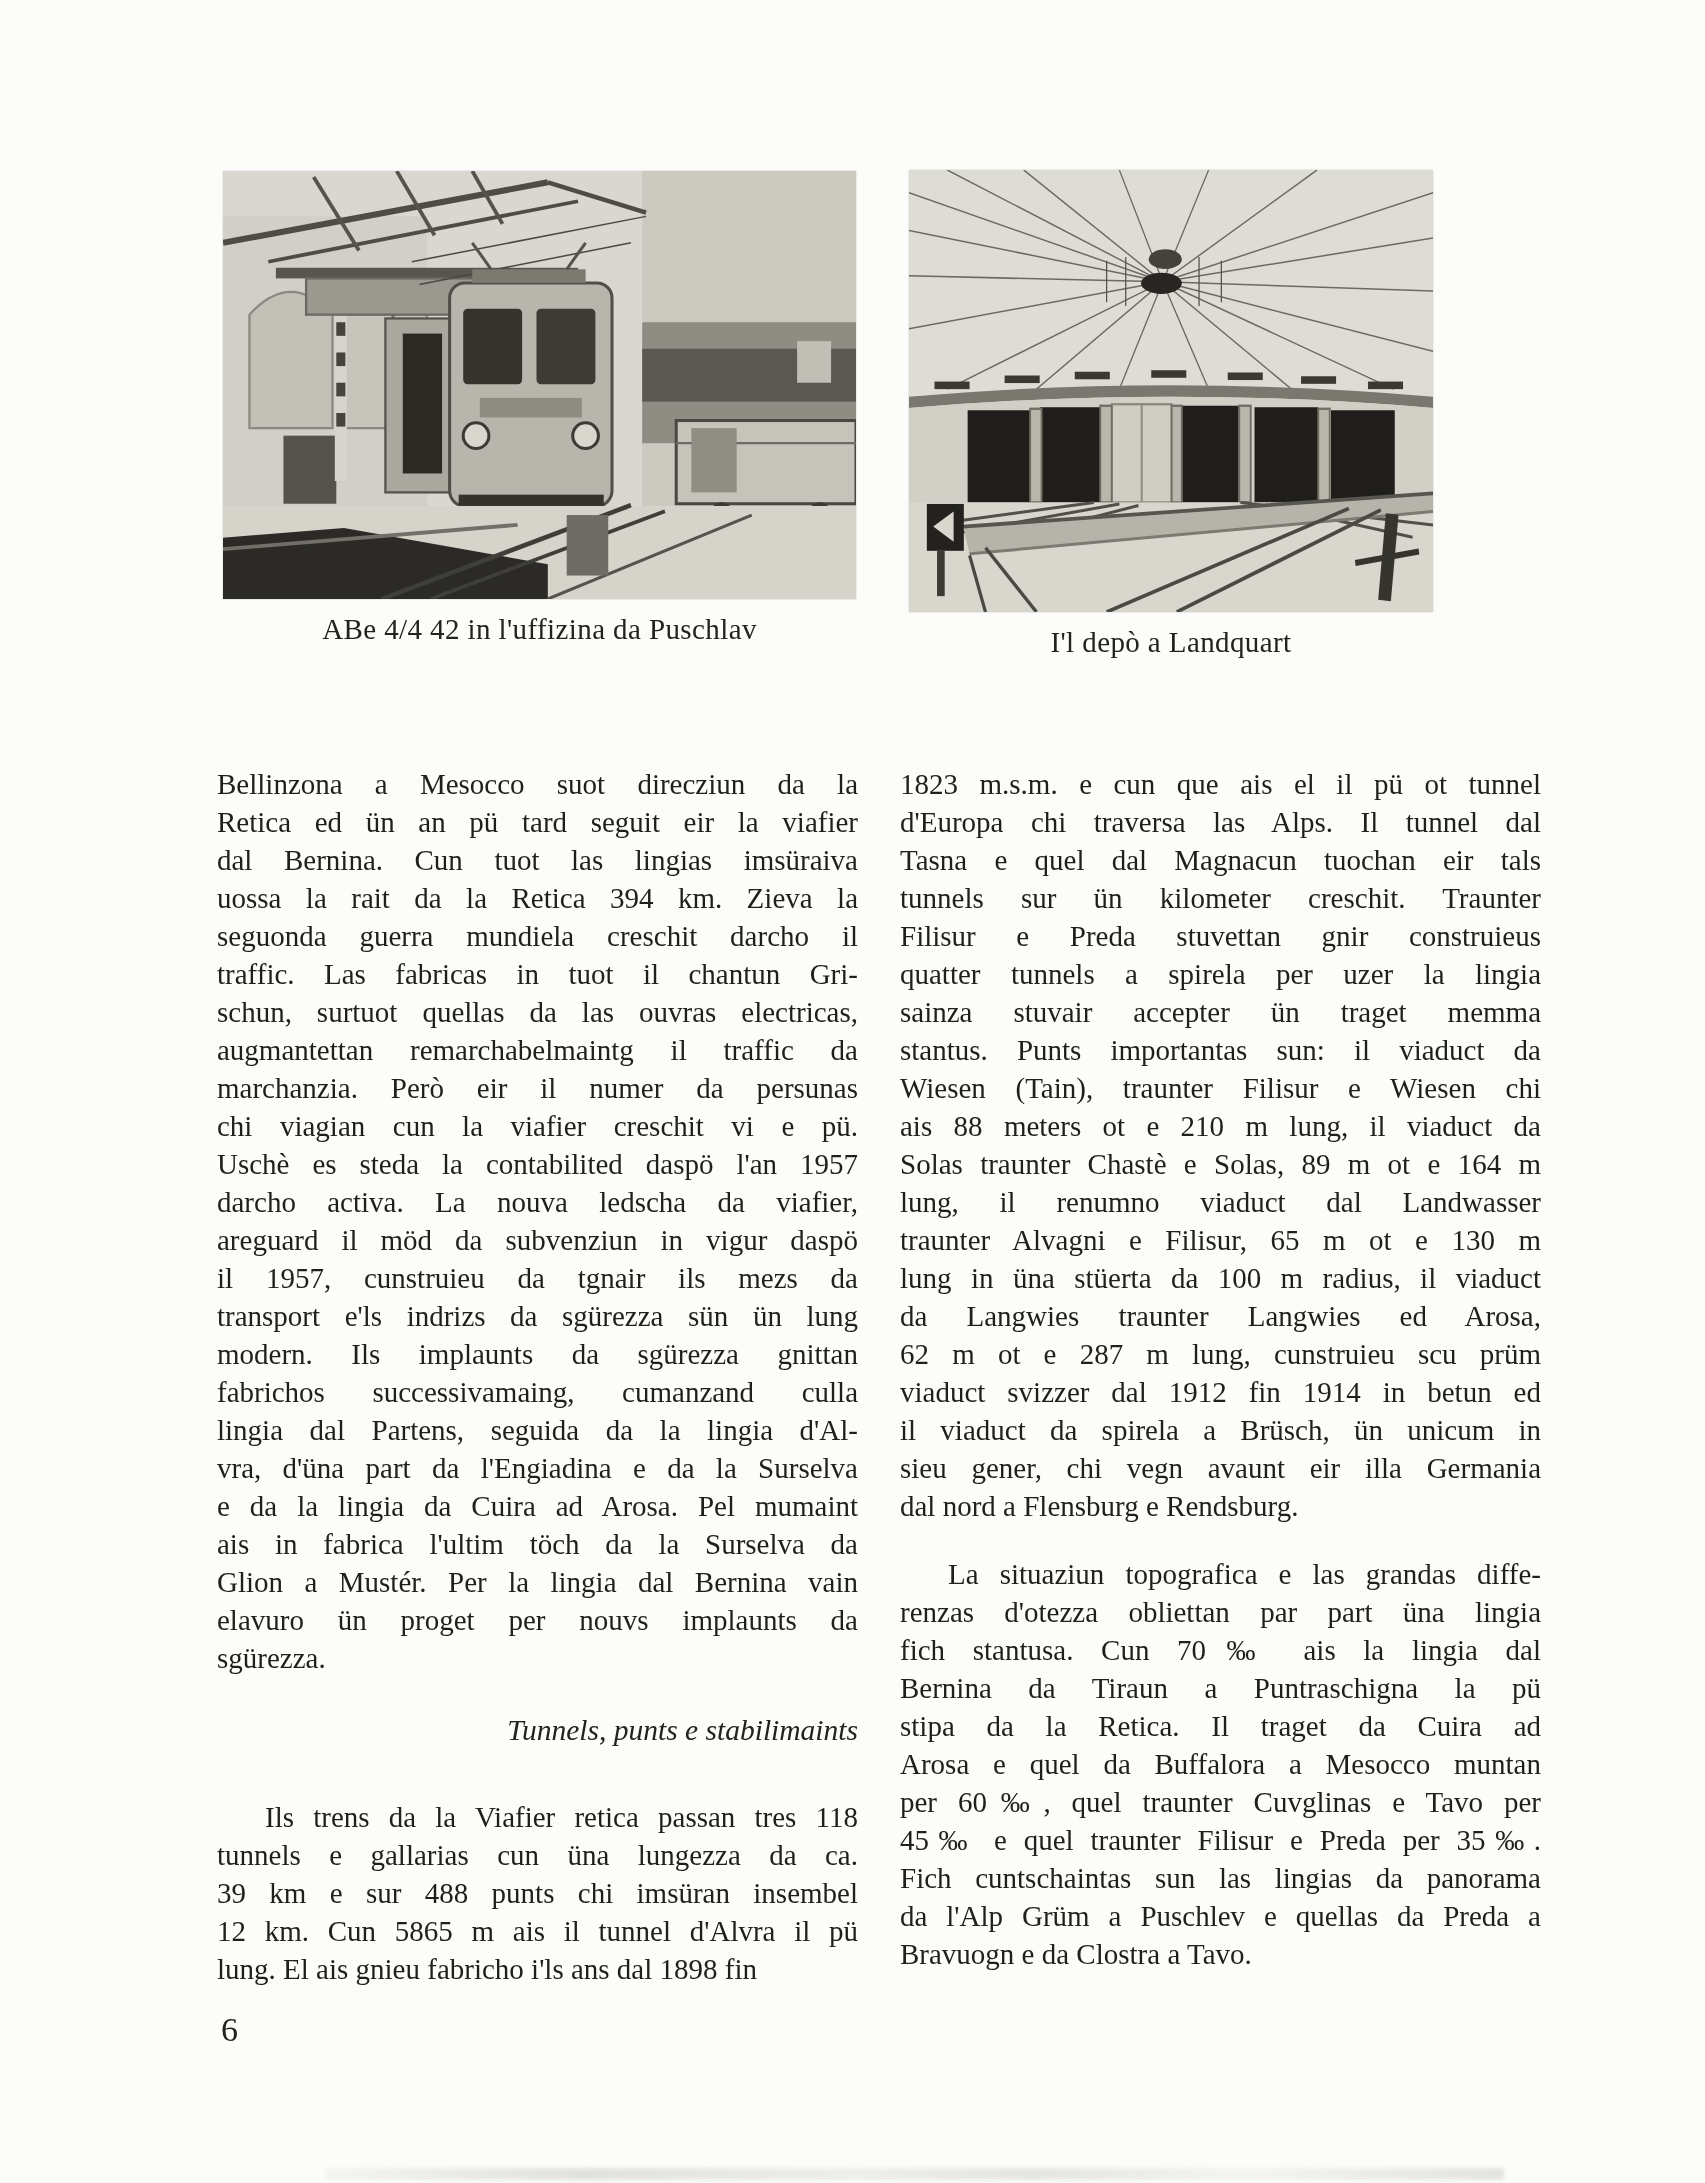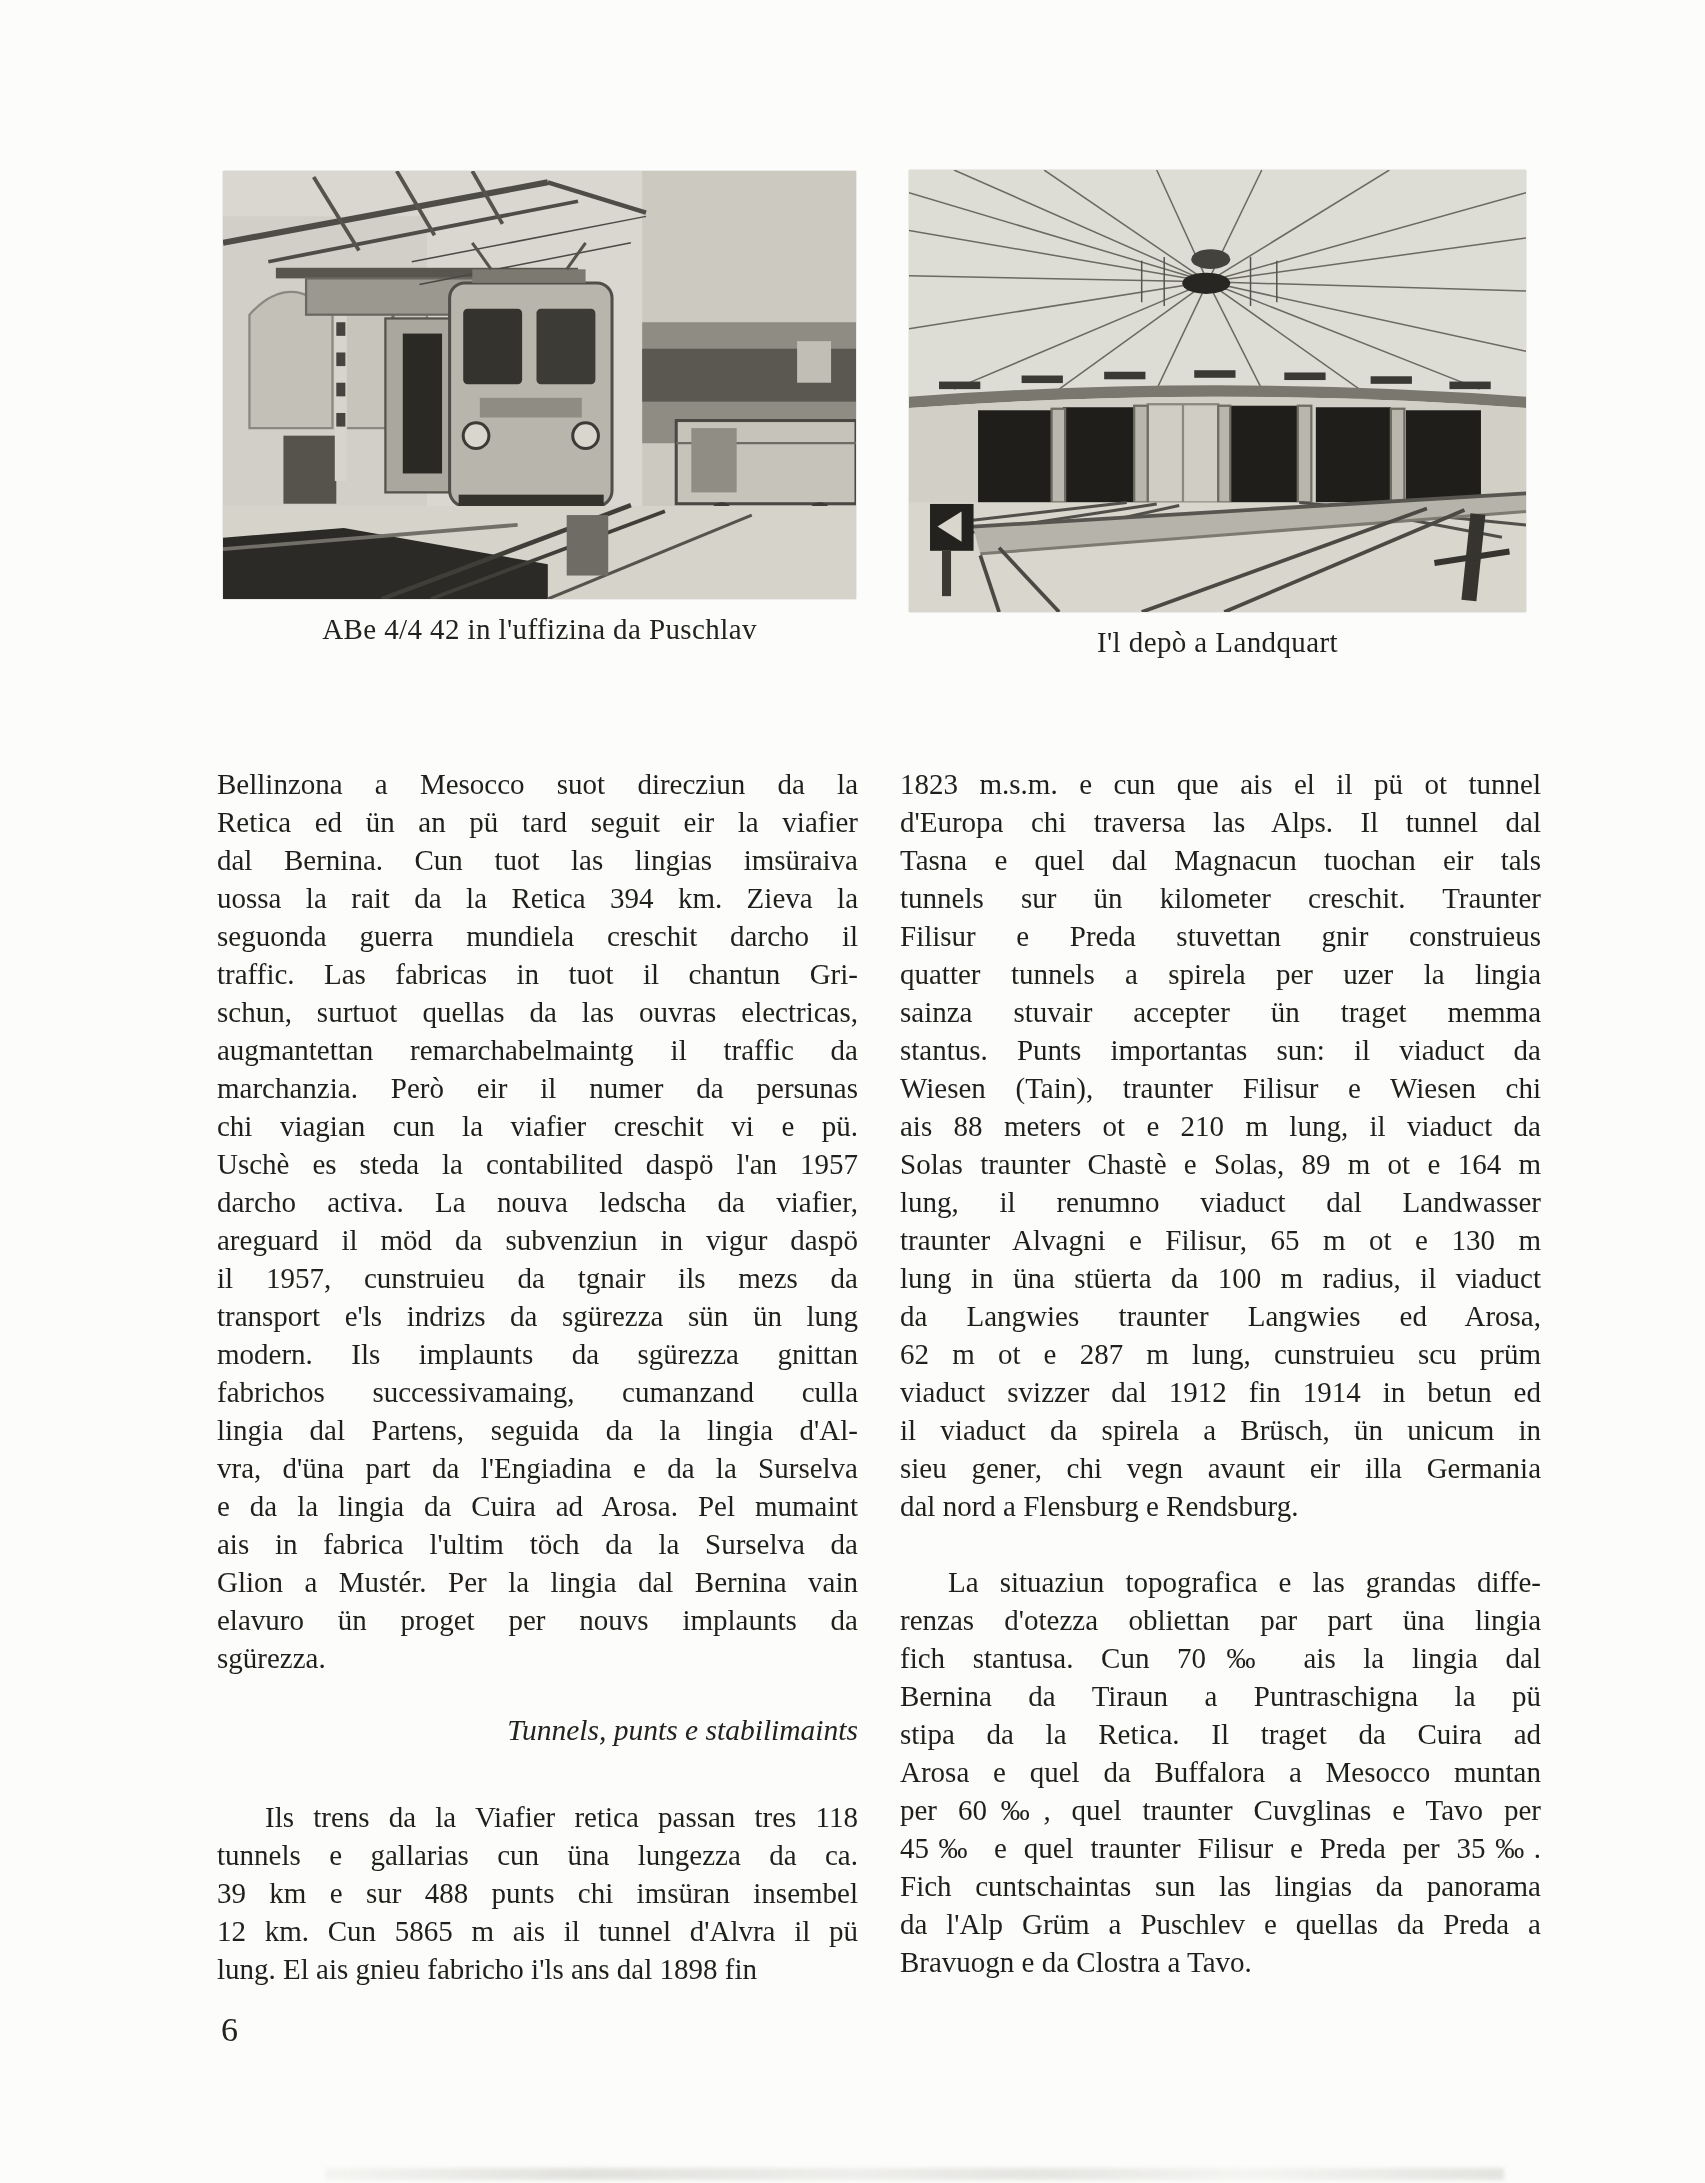--- a/index.html
+++ b/index.html
@@ -21,21 +21,21 @@
     width: 1706px; height: 2183px;
     background: #fcfcfa;
   }
 
   
   .fig {
     position: absolute;
     margin: 0;
   }
   .fig-left  { left: 223px;  top: 171px;  width: 633px; }
-  .fig-right { left: 909px; top: 170px;  width: 617px; }
+  .fig-right { left: 909px; top: 170px;  width: 524px; }
   .photo {
     width: 100%;
     background: #dbd9d1;
     box-shadow: 0 0 1.5px rgba(0,0,0,0.25);
     overflow: hidden;
   }
   .fig-left  .photo { height: 428px; }
   .fig-right .photo { height: 442px; }
   .photo svg { display: block; width: 100%; height: 100%; }
   figcaption {
@@ -61,21 +61,21 @@
     white-space: nowrap;
     text-align: justify;
     text-align-last: justify;
     color: #201f1c;
   }
   .line.last {
     text-align-last: left;
   }
   .indent-first .line:first-child { text-indent: 48px; }
   .para2-gap-left  { margin-top: 49px; }
-  .para2-gap-right { margin-top: 38px; }
+  .para2-gap-right { margin-top: 30px; }
   .heading {
     margin: 34px 0 0 0;
     height: 38px;
     line-height: 38px;
     font-size: 29.5px;
     font-style: italic;
     font-weight: normal;
     text-align: right;
     color: #23221f;
   }

